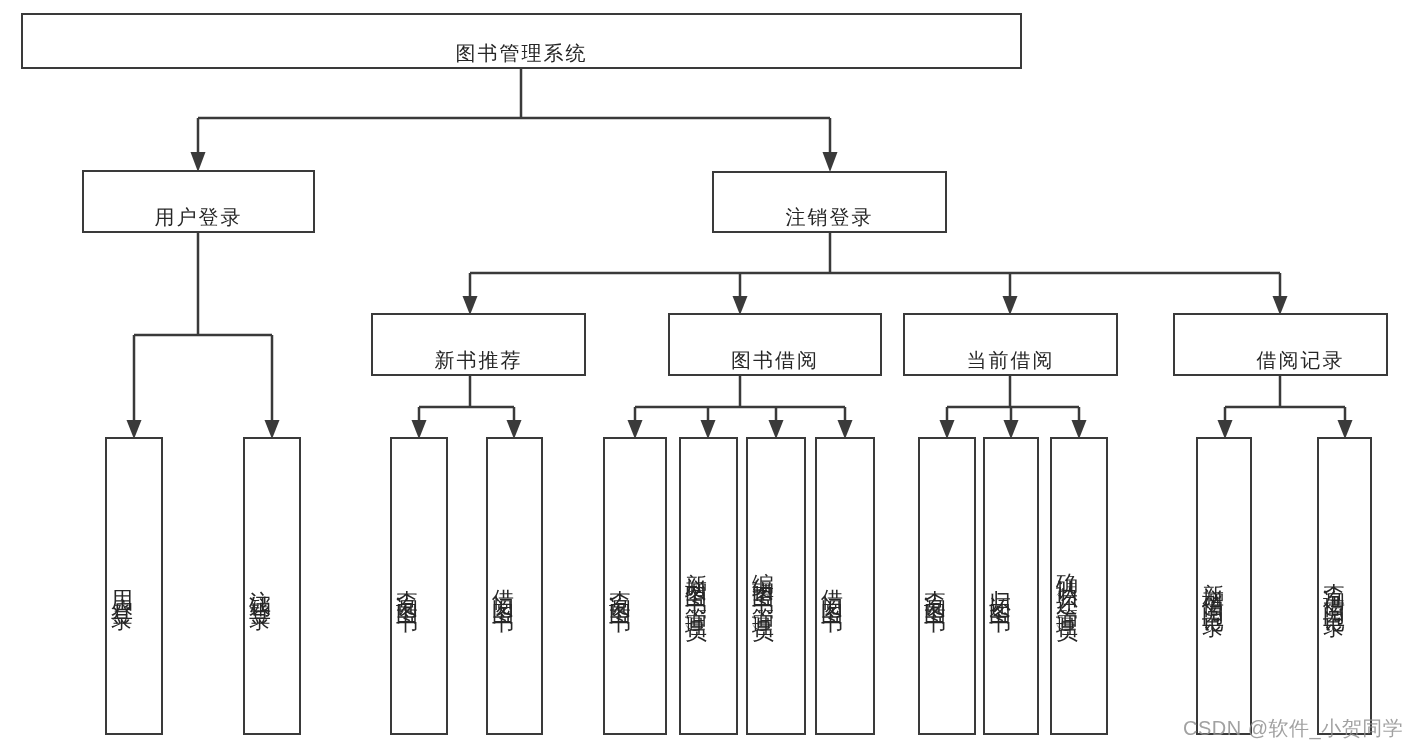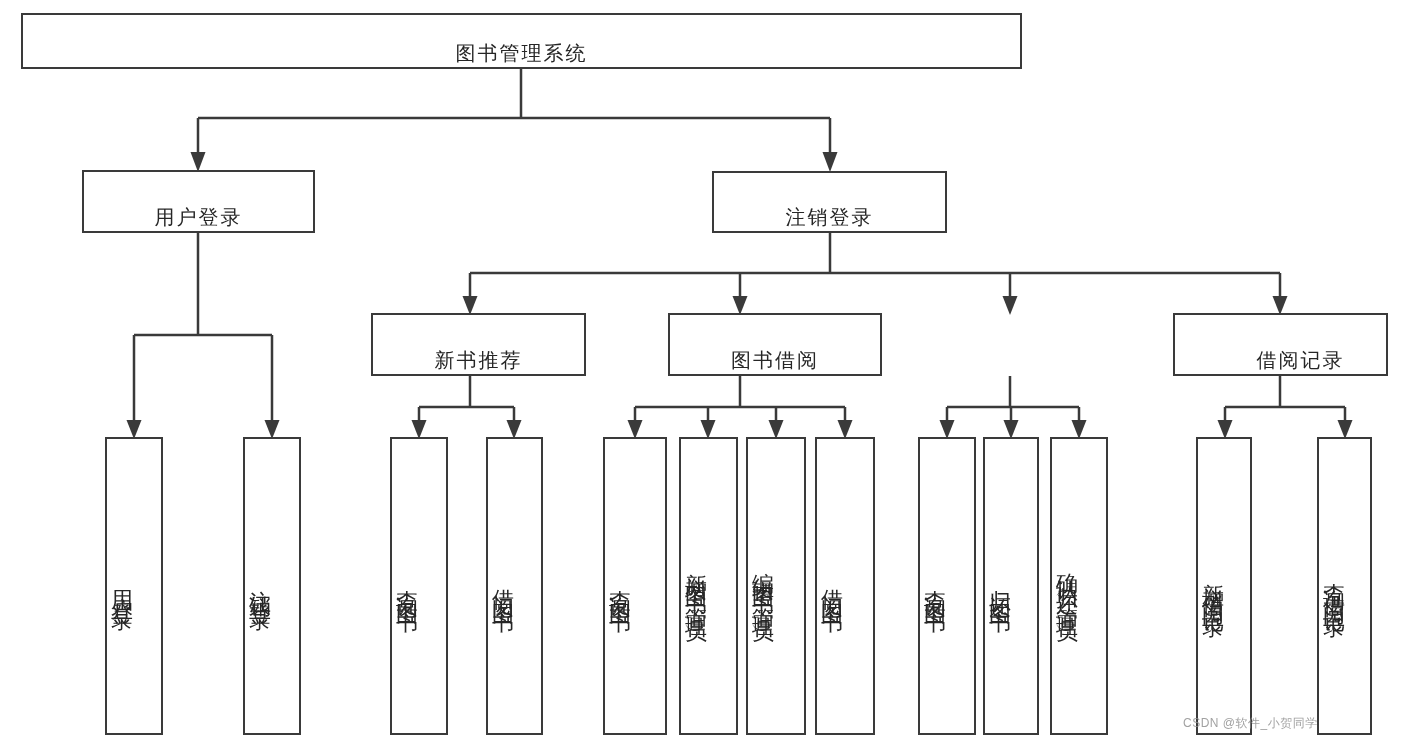--- a/index.html
+++ b/index.html
@@ -37,21 +37,21 @@
     text-orientation: mixed;
     font-size: 22px;
     letter-spacing: 7px;
     top: 437px;
     height: 298px;
   }
   #watermark {
     position: absolute;
     left: 1183px;
     top: 715px;
-    font-size: 12px;
+    font-size: 20px;
     color: rgba(145, 145, 145, 0.85);
     letter-spacing: 0.5px;
     white-space: nowrap;
     z-index: 3;
   }
 </style>
 </head>
 <body>
 
 <div id="stage">
@@ -106,20 +106,23 @@
   <div class="box hbox" style="left:712px; top:171px; width:235px; height:62px;">
     <span>注销登录</span>
   </div>
 
   <div class="box hbox" style="left:363px; top:313px; width:215px; height:63px;margin-left:8px;">
     <span>新书推荐</span>
   </div>
   <div class="box hbox" style="left:668px; top:313px; width:214px; height:63px;">
     <span>图书借阅</span>
   </div>
+  <div class="box hbox" style="left:903px; top:313px; width:215px; height:63px;">
+    <span>当前借阅</span>
+  </div>
   <div class="box hbox" style="left:1173px; top:313px; width:215px; height:63px;padding-left:40px;">
     <span>借阅记录</span>
   </div>
 
   <div class="box vbox" style="left:105px; width:58px;">
     <span>用户登录</span>
   </div>
   <div class="box vbox" style="left:243px; width:58px;">
     <span>注销登录</span>
   </div>

